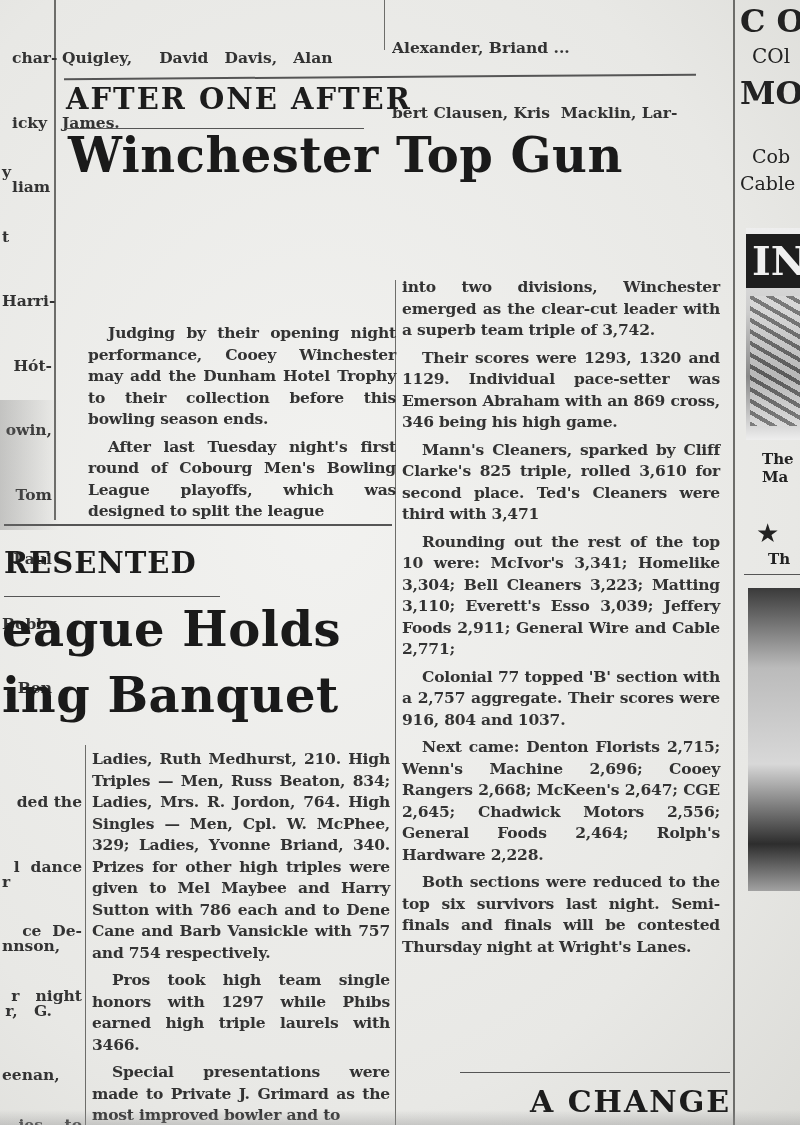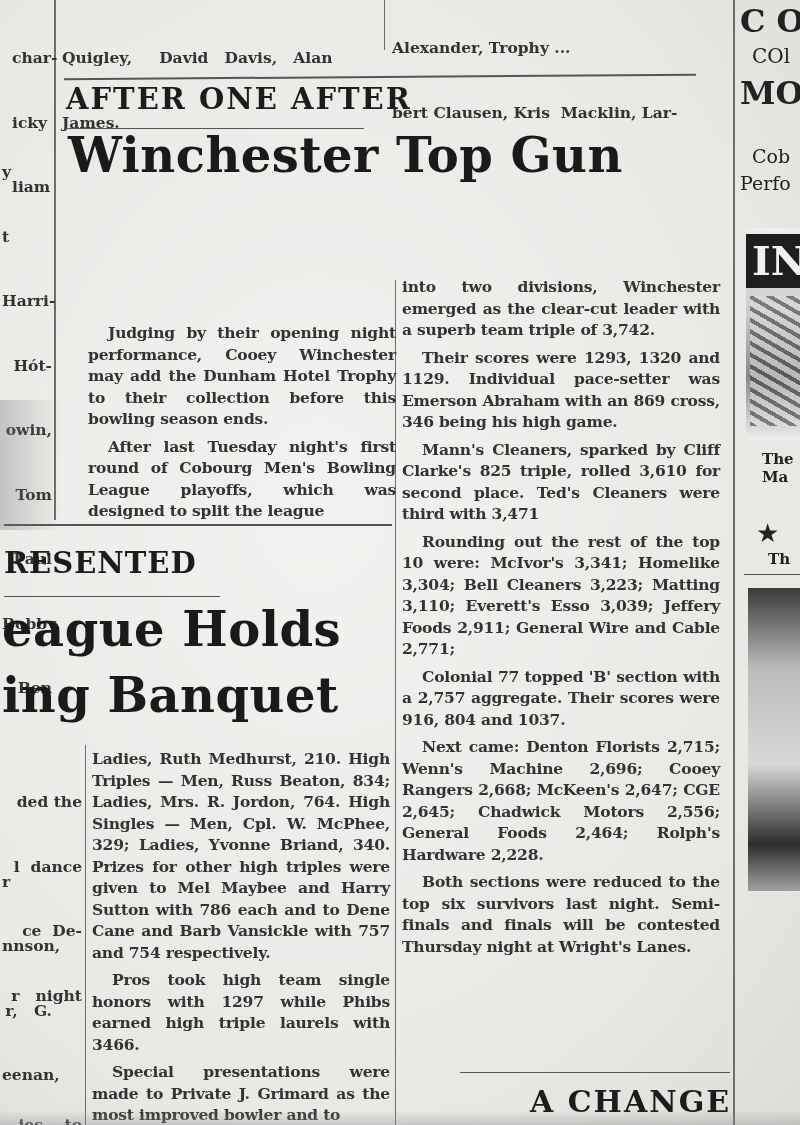--- a/index.html
+++ b/index.html
@@ -52,21 +52,21 @@
     <div>char-</div>
     <div>icky</div>
     <div>liam</div>
   </div>
   <div class="abs frag" style="left:62px; top:4px; width:320px; text-align:left;">
     <div>Quigley,     David   Davis,   Alan</div>
     <div>James.</div>
   </div>
   <div class="rule-v" style="left:384px; top:0; height:50px; width:1px;"></div>
   <div class="abs frag" style="left:392px; top:4px; width:330px; text-align:left; overflow:hidden;">
-    <div style="margin-top:-10px;">Alexander, Trophy ...</div>
+    <div style="margin-top:-10px;">Alexander, Briand ...</div>
     <div>bert Clausen, Kris  Macklin, Lar-</div>
   </div>
 
   <div class="rule-h" style="left:64px; top:76px; width:632px; transform:rotate(-0.4deg);"></div>
 
   <div class="abs frag" style="left:2px; top:118px; width:50px; text-align:right;">
     <div style="text-align:left;">y</div>
     <div style="text-align:left;">t</div>
     <div>Harri-</div>
     <div>Hót-</div>
@@ -140,21 +140,21 @@
   </div>
 
   <div class="rule-h" style="left:460px; top:1072px; width:270px; height:1px;"></div>
   <div class="abs kicker" style="left:486px; top:1084px; font-size:30px;margin-left:44px;">A CHANGE</div>
 
   <div class="abs right-col" style="left:740px; top:0; width:60px; height:891px; overflow:hidden;">
     <div style="position:absolute; left:0; top:2px; font-size:32px; font-weight:900; white-space:nowrap;">C O</div>
     <div style="position:absolute; left:12px; top:44px; font-size:20px; white-space:nowrap;">COl</div>
     <div style="position:absolute; left:0; top:74px; font-size:32px; font-weight:900; white-space:nowrap;">MO</div>
     <div style="position:absolute; left:12px; top:145px; font-size:19px; white-space:nowrap;">Cob</div>
-    <div style="position:absolute; left:0; top:172px; font-size:19px; white-space:nowrap;">Perfo</div>
+    <div style="position:absolute; left:0; top:172px; font-size:19px; white-space:nowrap;">Cable</div>
 
     <div style="position:absolute; left:6px; top:228px; width:60px; height:212px; background:linear-gradient(180deg,#eee 0%, #ccc 40%, #888 70%, #eee 100%);">
       <div style="position:absolute; left:0; top:6px; width:54px; height:54px; background:#1e1e1e; color:#f0f0f0; font-size:40px; font-weight:900; line-height:54px; padding-left:6px;">IN</div>
       <div style="position:absolute; left:4px; top:68px; width:52px; height:130px; background:repeating-linear-gradient(30deg,#333 0 4px,#ddd 4px 10px); opacity:0.55;"></div>
     </div>
     <div style="position:absolute; left:22px; top:450px; font-size:15px; font-weight:bold; line-height:18px;">
       <div>The</div>
       <div>Ma</div>
     </div>
     <div style="position:absolute; left:16px; top:518px; font-size:26px;">★</div>

